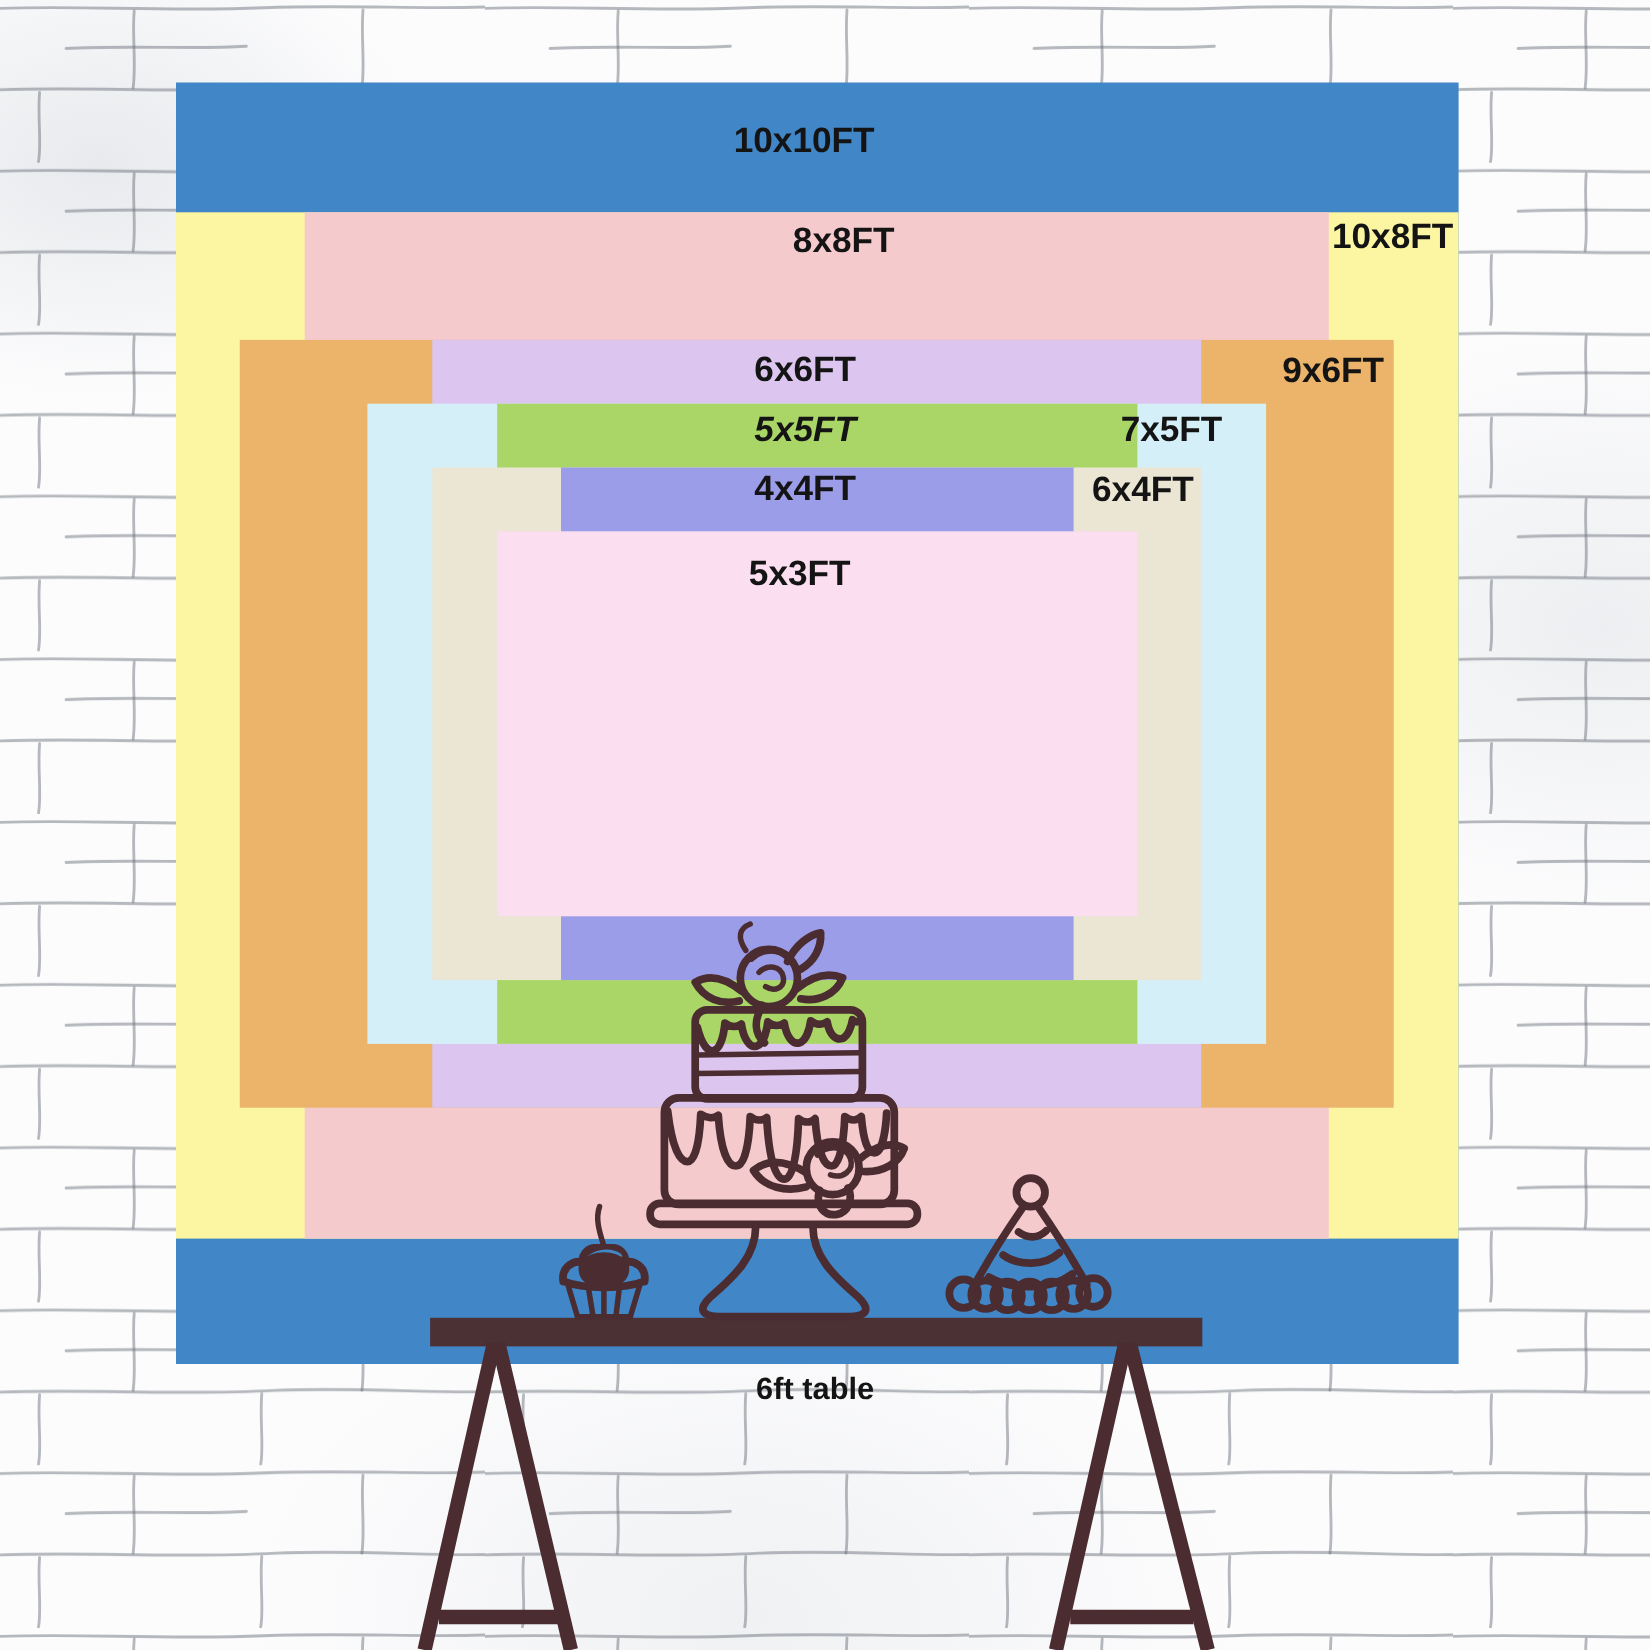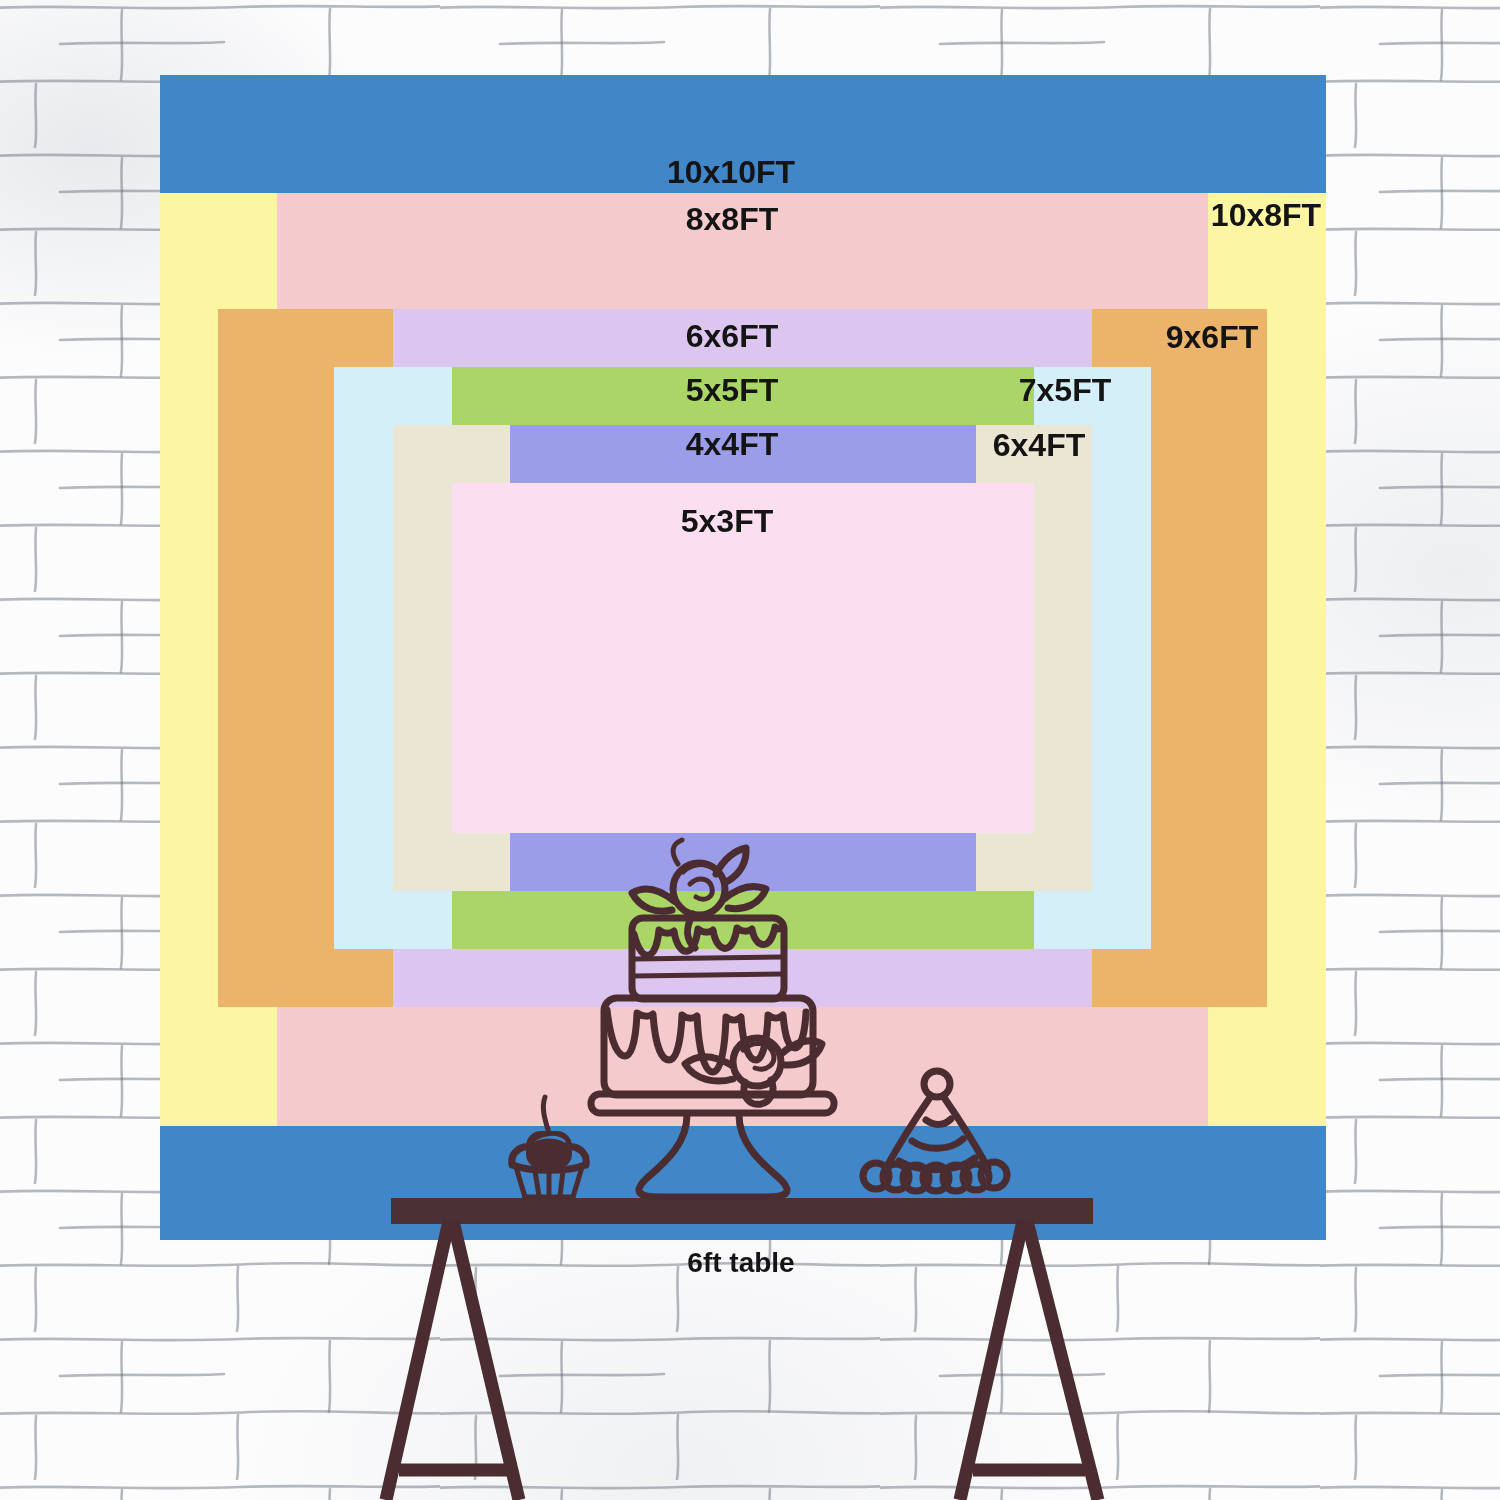--- a/index.html
+++ b/index.html
@@ -25,26 +25,26 @@
   .l-5x5  {left:452px;top:367px;width:582px;height:582px;}
   .l-6x4  {left:393px;top:425px;width:699px;height:466px;}
   .l-4x4  {left:510px;top:425px;width:466px;height:466px;}
   .l-5x3  {left:452px;top:483px;width:582px;height:350px;}
 
   .lbl{
     position:absolute;transform:translate(-50%,-50%);
     font-weight:700;font-size:32px;letter-spacing:0px;
     color:var(--text,#141414);white-space:nowrap;z-index:3;
   }
-  .lbl-10x10{left:731px;top:128px;margin-top:44px;}
-  .lbl-8x8  {left:732px;top:219px;}
+  .lbl-10x10{left:731px;top:128px;}
+  .lbl-8x8  {left:767px;top:219px;}
   .lbl-10x8 {left:1266px;top:215px;}
   .lbl-6x6  {left:732px;top:336px;}
   .lbl-9x6  {left:1212px;top:337px;}
-  .lbl-5x5  {left:732px;top:390px;}
+  .lbl-5x5  {left:732px;top:390px;font-style:italic;}
   .lbl-7x5  {left:1065px;top:390px;}
   .lbl-4x4  {left:732px;top:444px;text-align:right;}
   .lbl-6x4  {left:1039px;top:445px;text-align:center;}
   .lbl-5x3  {left:727px;top:521px;}
 
   .tabletop{position:absolute;left:391px;top:1198px;width:702px;height:26px;z-index:2;}
   .table-lbl{left:741px;top:1263px;font-size:28px;z-index:3;}
 
   .art{position:absolute;left:0;top:0;z-index:4;pointer-events:none;}
   .art .ln{fill:none;stroke:var(--ink,#4a2c31);stroke-width:7;stroke-linecap:round;stroke-linejoin:round;}

